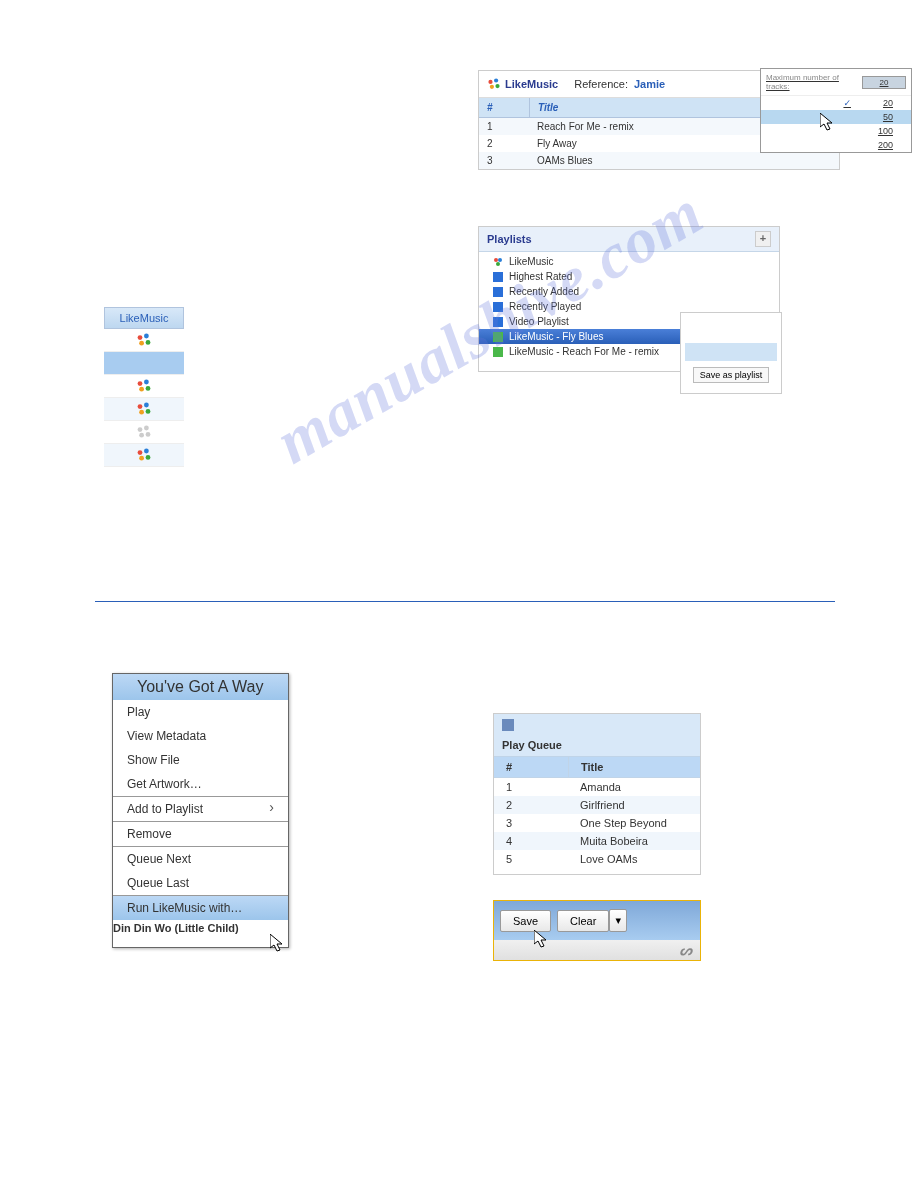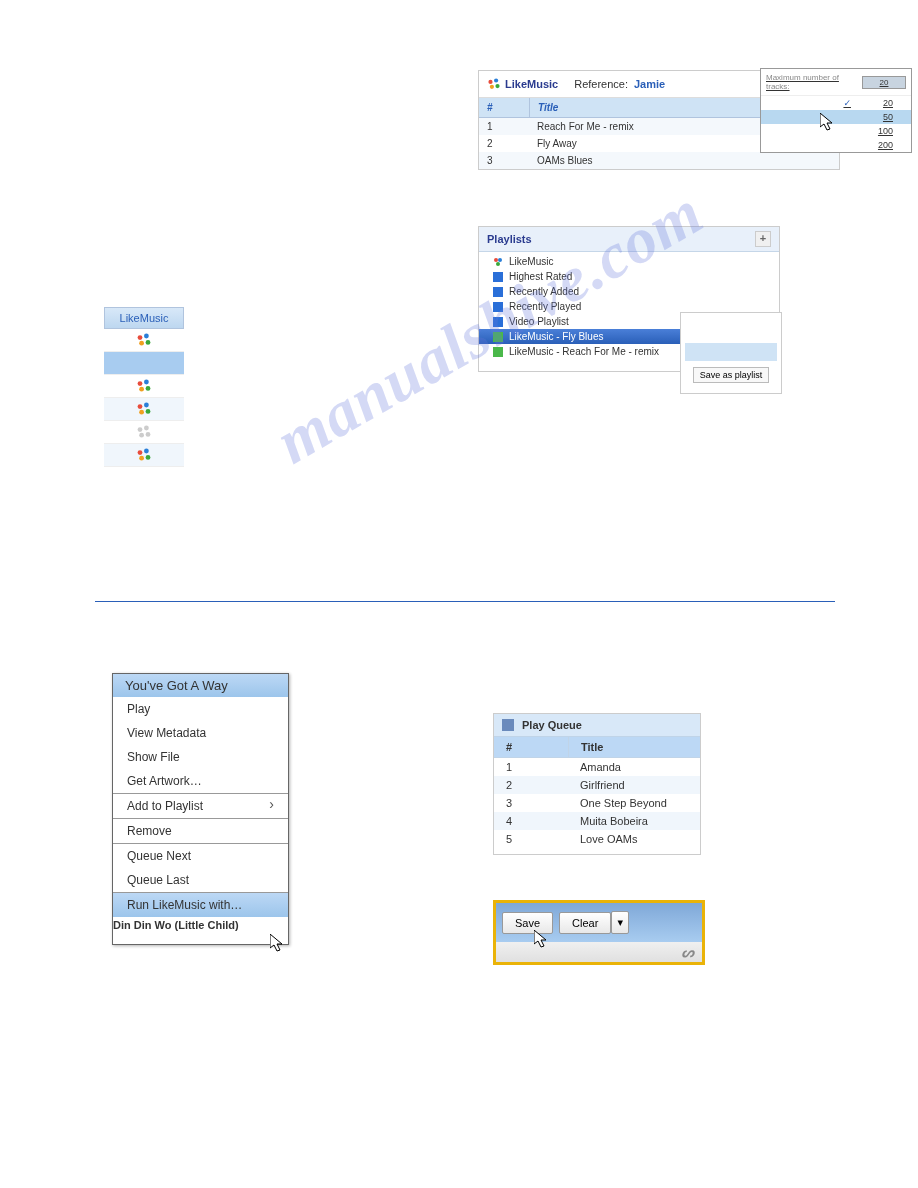--- a/index.html
+++ b/index.html
@@ -51,42 +51,42 @@
   .lm-col-row { height: 22px; display: flex; align-items: center; justify-content: center; border-bottom: 1px solid #eee; }
   .lm-col-row.sel { background: #a8ccf0; }
   .lm-col-row.alt { background: #f0f6fc; }
   .lm-mini-logo { width: 16px; height: 16px; }
 
   
   .sep { position: absolute; top: 601px; left: 95px; width: 740px; border-top: 1px solid #2a5fb8; }
 
   
   .ctx-menu { position: absolute; top: 673px; left: 112px; width: 175px; border: 1px solid #666; background: #fff; font-size: 12px; box-shadow: 1px 1px 3px rgba(0,0,0,0.3); }
-  .ctx-title { background: linear-gradient(#bcd8f5, #9cc5eb); padding: 4px 12px; font-size: 13px; }
+  .ctx-title { background: linear-gradient(#bcd8f5, #9cc5eb); padding: 4px 24px; font-size: 16px; }
   .ctx-item { padding: 5px 14px; }
   .ctx-divider { border-top: 1px solid #999; margin: 0; }
   .ctx-item.submenu::after { content: "›"; float: right; font-size: 14px; line-height: 10px; color: #555; }
   .ctx-item.highlight { background: linear-gradient(#bcd8f5, #9cc5eb); }
   .ctx-behind { margin-left: -10px; padding: 2px 0 13px 10px; font-size: 11px; font-weight: bold; }
 
   
   .pq-panel { position: absolute; top: 713px; left: 493px; width: 206px; border: 1px solid #ccc; background: #fff; }
-  .pq-header { background: #d8e8f8; display: flex; align-items: flex-start; gap: 8px; padding: 5px 8px; font-weight: bold; color: #333; }
+  .pq-header { background: #d8e8f8; display: flex; align-items: flex-start; gap: 8px; padding: 5px 8px; font-weight: bold; color: #333; flex-direction: column; }
   .pq-icon { width: 12px; height: 12px; background: #6a8abc; }
   .pq-thead { display: flex; background: #bcd8f5; font-size: 11px; font-weight: bold; border-top: 1px solid #c0d4e8; border-bottom: 1px solid #c0d4e8; }
   .pq-th-num { width: 50px; padding: 4px 12px; border-right: 1px solid #c0d4e8; }
   .pq-th-title { flex: 1; padding: 4px 12px; }
   .pq-body { padding-bottom: 6px; }
   .pq-row { display: flex; font-size: 11px; }
   .pq-row:nth-child(even) { background: #f0f6fc; }
   .pq-cell-num { width: 50px; padding: 3px 12px; }
   .pq-cell-title { flex: 1; padding: 3px 12px; }
 
   
-  .sc-bar { position: absolute; top: 900px; left: 493px; width: 206px; border: 3px solid #eab308; background: #fff; }
+  .sc-bar { position: absolute; top: 900px; left: 493px; width: 206px; border: 1px solid #eab308; background: #fff; }
   .sc-gradient { background: linear-gradient(#7fa8d8, #a8ccf0); padding: 8px 6px; display: flex; gap: 6px; align-items: center; }
   .sc-btn { background: linear-gradient(#fff, #e8e8e8); border: 1px solid #999; padding: 4px 12px; font-size: 11px; cursor: pointer; border-radius: 2px; }
   .sc-drop { border-left: 1px solid #999; padding: 4px 5px; margin-left: -6px; }
   .sc-footer { background: linear-gradient(#f0f0f0, #e0e0e0); height: 20px; display: flex; justify-content: flex-end; align-items: center; padding-right: 8px; }
   .sc-swirl { font-style: italic; color: #888; font-size: 14px; font-weight: bold; }
 
   svg { display: block; }
   .cursor { position: absolute; width: 16px; height: 20px; pointer-events: none; z-index: 60; }
 </style>
 </head>

